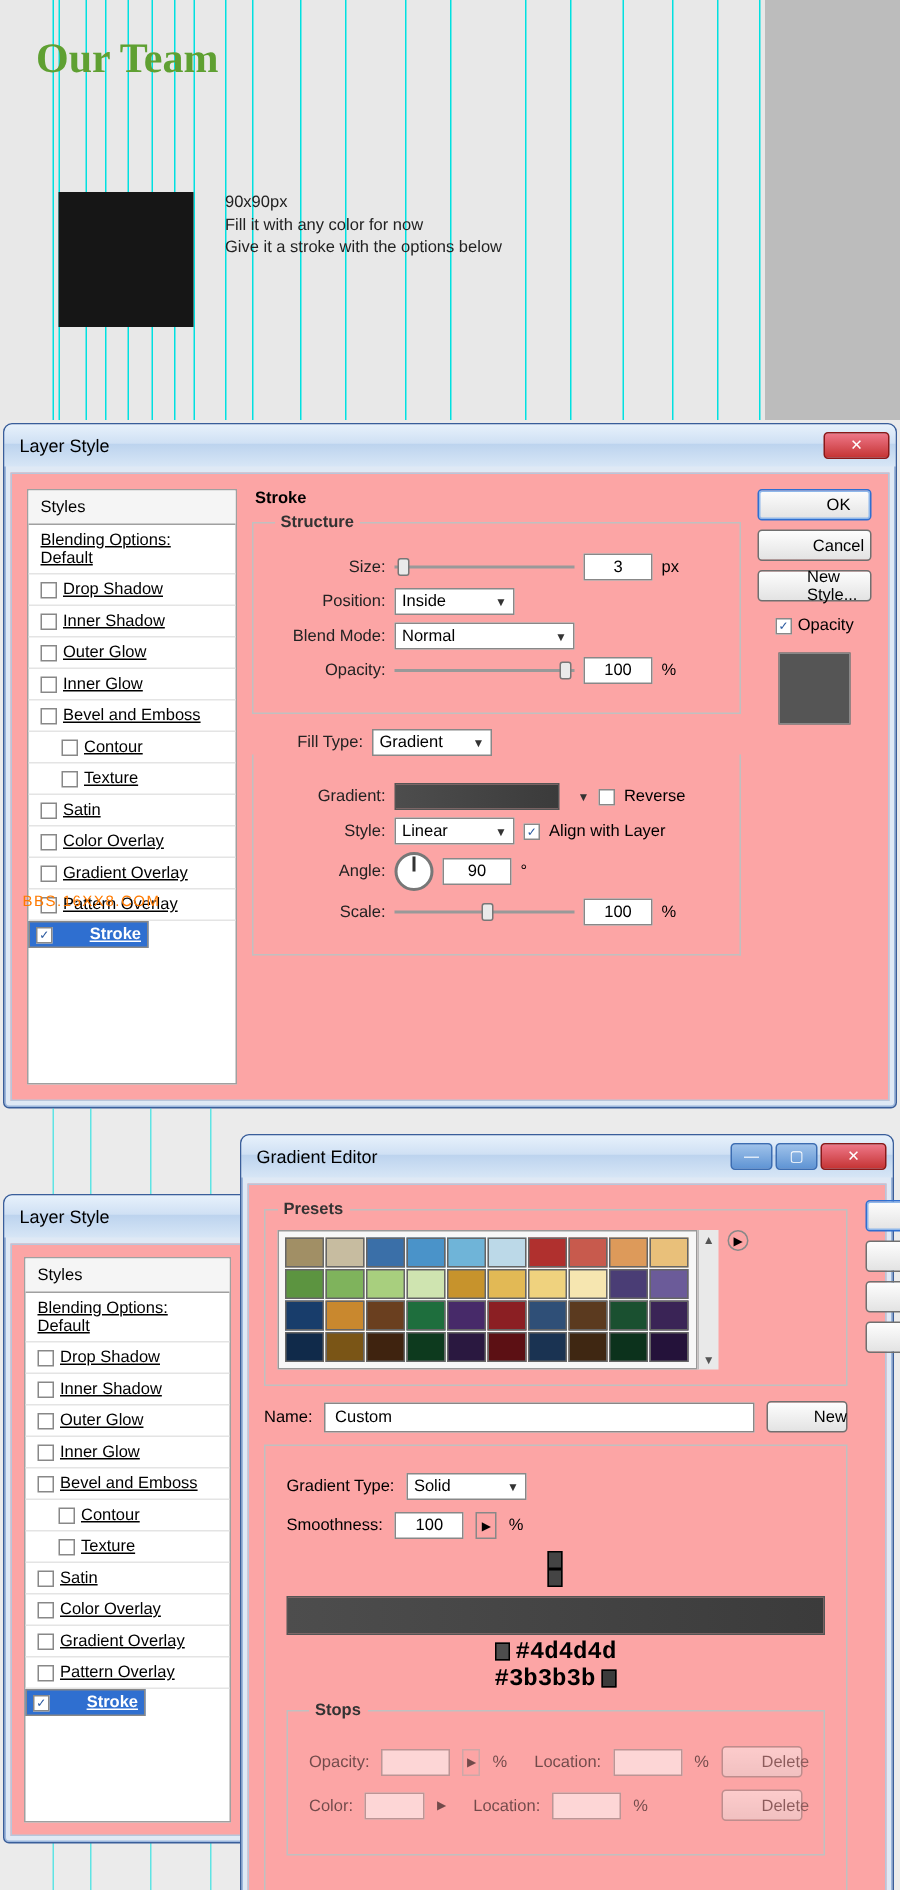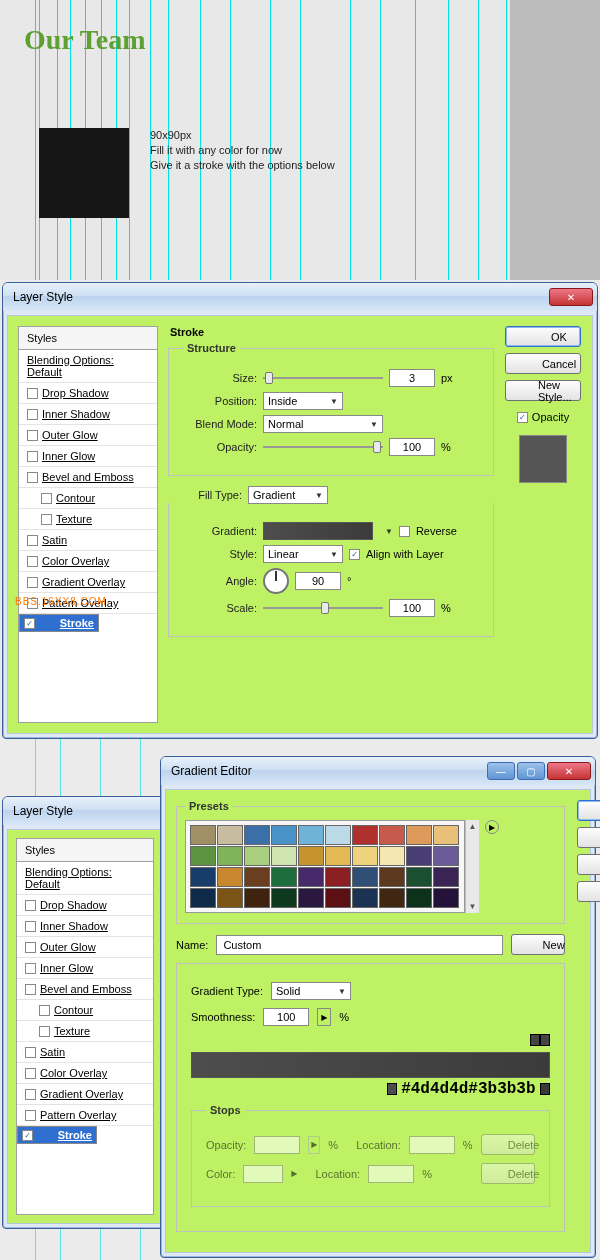--- a/index.html
+++ b/index.html
@@ -20,21 +20,21 @@
 .window { position: relative; background:#dfe9f5; border:1px solid #3a5e9a; border-radius:6px 6px 4px 4px; margin: -1px 0 0 0; box-shadow:0 0 0 1px #9cb7dd inset;}
 .titlebar { display:flex; align-items:center; height:28px; padding:0 4px 0 10px; 
   background: linear-gradient(#e7f1fb,#cfe0f4 45%,#bcd3ee 46%,#d7e6f6);
   border-radius:5px 5px 0 0; }
 .titlebar .ttext { flex:1; color:#000; font-size:12px; }
 .winbtns { display:flex; gap:2px; }
 .winbtn { width:28px; height:18px; border:1px solid #4a6; border-radius:3px; display:flex; align-items:center; justify-content:center; color:#fff; font-size:10px;}
 .winbtn.min { background:linear-gradient(#9fc2ea,#5f94d4); border-color:#3c6db2;}
 .winbtn.max { background:linear-gradient(#9fc2ea,#5f94d4); border-color:#3c6db2;}
 .winbtn.close { background:linear-gradient(#e78,#c53434); border-color:#8a1818; width:44px;}
-.winbody { background:#bef264; margin:4px; border:1px solid #b8c6db; padding:10px; display:flex; gap:10px; }
+.winbody { background:#fca5a5; margin:4px; border:1px solid #b8c6db; padding:10px; display:flex; gap:10px; }
 
 
 .sidebar { width:140px; border:1px solid #a0a0a0; background:#fff; }
 .sidehead { padding:5px 8px; border-bottom:1px solid #a0a0a0; background:#f5f5f5;}
 .siderow { padding:4px 8px; border-bottom:1px solid #e4e4e4; display:flex; align-items:center; gap:4px;text-decoration:underline;}
 .siderow.sub { padding-left:22px; }
 .siderow.sel { background:#2f6fd0; color:#fff; }
 .chk { width:11px; height:11px; border:1px solid #888; background:#fff; display:inline-flex; align-items:center; justify-content:center; font-size:8px; color:#2c5aa0;}
 
 
@@ -62,21 +62,21 @@
 
 
 .group2 { position:relative; margin-top:18px; height:540px;}
 .group2 .vg { position:absolute; top:-18px; height:560px; width:1px; background:#00e0e0; opacity:.6;}
 
 
 .presets { display:flex; flex-wrap:wrap; gap:1px; width:280px; border:1px solid #999; padding:4px; background:#f7f7f7; }
 .sw { width:26px; height:20px; border:1px solid #666; }
 .gradbar { position:relative; height:26px; border:1px solid #555; background:linear-gradient(90deg,#4d4d4d,#3b3b3b); margin:6px 0 2px;}
 .stopmark { width:10px; height:12px; background:#444; border:1px solid #000; display:inline-block; }
-.stopline { display:flex; justify-content:flex-end; margin:0 0 4px; align-items:center;}
+.stopline { display:flex; justify-content:flex-end; margin:0 0 4px; align-items:center;flex-direction:column;}
 .hexlbl { font-family:"Courier New",monospace; font-size:16px; font-weight:bold;}
 
 .small .winbody{display:block;}
 
 .scroll { width:14px; background:#e9e9e9; border-left:1px solid #bbb; display:flex; flex-direction:column; justify-content:space-between; align-items:center; padding:2px 0;}
 .scroll .arr{font-size:8px;color:#555;}
 
 .row2 { display:flex; align-items:center; gap:8px; margin:8px 0;}
 .txtin { flex:1; height:20px; border:1px solid #888; background:#fff; padding:0 6px; display:flex; align-items:center;}
 </style>

